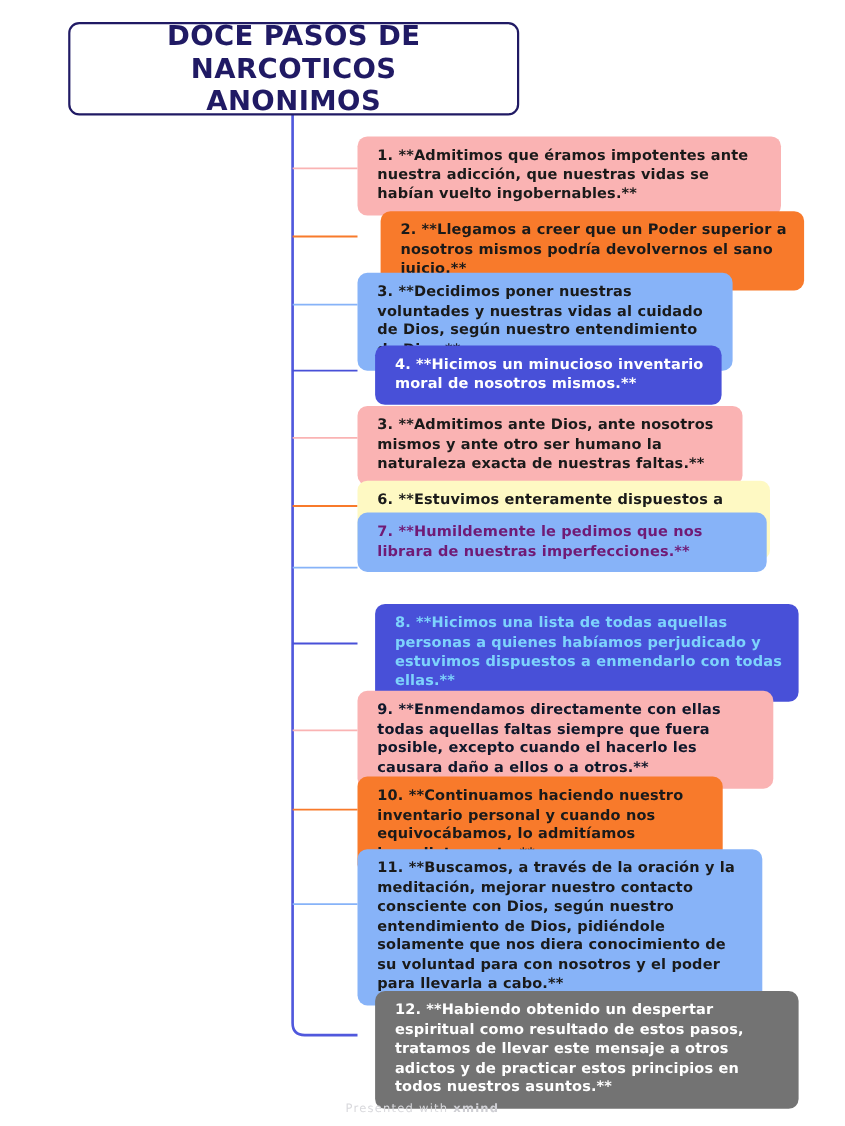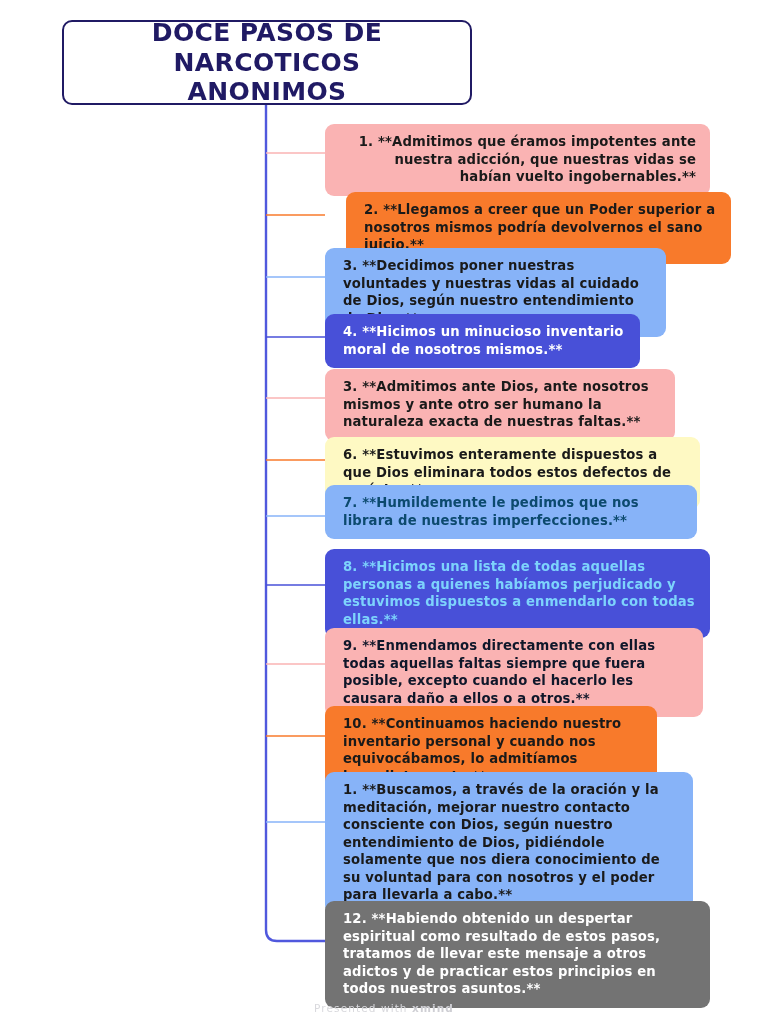--- a/index.html
+++ b/index.html
@@ -69,21 +69,21 @@
     left: 325px;
     box-sizing: border-box;
     border-radius: 9px;
     padding: 9px 14px 10px 18px;
     font-size: 13.2px;
     font-weight: bold;
     line-height: 1.33;
     letter-spacing: 0.15px;
     z-index: 2;
   }
-  .node.dark  { color: #ffffff; }
+  .node.dark  { color: #ffffff; margin-left: 16px; }
   .node.light { color: #1a1a1a; }
 
   
   .footer {
     position: absolute;
     left: 0;
     top: 1002px;
     width: 768px;
     text-align: center;
     font-size: 10.5px;
@@ -116,31 +116,31 @@
       <line x1="266" y1="822" x2="325" y2="822" stroke="#87b3f8" stroke-width="1.6"></line>
     </svg>
 
   <div class="root-node">
     <div class="root-title">DOCE PASOS DE
 NARCOTICOS
 ANONIMOS</div>
   </div>
 
   <div id="nodes">
-      <div class="node light" style="top: 124px; width: 385px; min-height: 59px; background: rgb(250, 179, 179); color: rgb(26, 26, 26); text-align: right;">1. **Admitimos que éramos impotentes ante nuestra adicción, que nuestras vidas se habían vuelto ingobernables.**</div>
+      <div class="node light" style="top: 124px; width: 385px; min-height: 59px; background: rgb(250, 179, 179); color: rgb(26, 26, 26);">1. **Admitimos que éramos impotentes ante nuestra adicción, que nuestras vidas se habían vuelto ingobernables.**</div>
       <div class="node light" style="top: 192px; width: 385px; min-height: 46px; background: rgb(248, 122, 43); color: rgb(26, 26, 26); margin-left: 21px;">2. **Llegamos a creer que un Poder superior a nosotros mismos podría devolvernos el sano juicio.**</div>
       <div class="node light" style="top: 248px; width: 341px; min-height: 59px; background: rgb(135, 179, 248); color: rgb(26, 26, 26);">3. **Decidimos poner nuestras voluntades y nuestras vidas al cuidado de Dios, según nuestro entendimiento de Dios.**</div>
       <div class="node dark" style="top: 314px; width: 315px; min-height: 46px; background: rgb(72, 80, 216); color: rgb(255, 255, 255);">4. **Hicimos un minucioso inventario moral de nosotros mismos.**</div>
       <div class="node light" style="top: 369px; width: 350px; min-height: 59px; background: rgb(250, 179, 179); color: rgb(26, 26, 26);">3. **Admitimos ante Dios, ante nosotros mismos y ante otro ser humano la naturaleza exacta de nuestras faltas.**</div>
       <div class="node light" style="top: 437px; width: 375px; min-height: 46px; background: #fef9c3; color: rgb(26, 26, 26);">6. **Estuvimos enteramente dispuestos a que Dios eliminara todos estos defectos de carácter.**</div>
-      <div class="node light" style="top: 485px; width: 372px; min-height: 46px; background: rgb(135, 179, 248); color: #0c4a6e;">7. **Humildemente le pedimos que nos librara de nuestras imperfecciones.**</div>
+      <div class="node light" style="top: 466px; width: 372px; min-height: 46px; background: rgb(135, 179, 248); color: #701a75;">7. **Humildemente le pedimos que nos librara de nuestras imperfecciones.**</div>
       <div class="node dark" style="top: 549px; width: 385px; min-height: 73px; background: rgb(72, 80, 216); color: #7dd3fc;">8. **Hicimos una lista de todas aquellas personas a quienes habíamos perjudicado y estuvimos dispuestos a enmendarlo con todas ellas.**</div>
       <div class="node light" style="top: 628px; width: 378px; min-height: 73px; background: rgb(250, 179, 179); color: #0f172a;">9. **Enmendamos directamente con ellas todas aquellas faltas siempre que fuera posible, excepto cuando el hacerlo les causara daño a ellos o a otros.**</div>
       <div class="node light" style="top: 706px; width: 332px; min-height: 60px; background: rgb(248, 122, 43); color: rgb(26, 26, 26);">10. **Continuamos haciendo nuestro inventario personal y cuando nos equivocábamos, lo admitíamos inmediatamente.**</div>
-      <div class="node light" style="top: 772px; width: 368px; min-height: 101px; background: rgb(135, 179, 248); color: rgb(26, 26, 26);">1. **Buscamos, a través de la oración y la meditación, mejorar nuestro contacto consciente con Dios, según nuestro entendimiento de Dios, pidiéndole solamente que nos diera conocimiento de su voluntad para con nosotros y el poder para llevarla a cabo.**</div>
+      <div class="node light" style="top: 772px; width: 368px; min-height: 101px; background: rgb(135, 179, 248); color: rgb(26, 26, 26);">11. **Buscamos, a través de la oración y la meditación, mejorar nuestro contacto consciente con Dios, según nuestro entendimiento de Dios, pidiéndole solamente que nos diera conocimiento de su voluntad para con nosotros y el poder para llevarla a cabo.**</div>
       <div class="node dark" style="top: 901px; width: 385px; min-height: 87px; background: #737373; color: rgb(255, 255, 255);">12. **Habiendo obtenido un despertar espiritual como resultado de estos pasos, tratamos de llevar este mensaje a otros adictos y de practicar estos principios en todos nuestros asuntos.**</div>
     </div>
 
   <div class="footer">
     <span>Presented with </span><span class="brand">xmind</span>
   </div>
 
 </div>
 
 </body></html>

